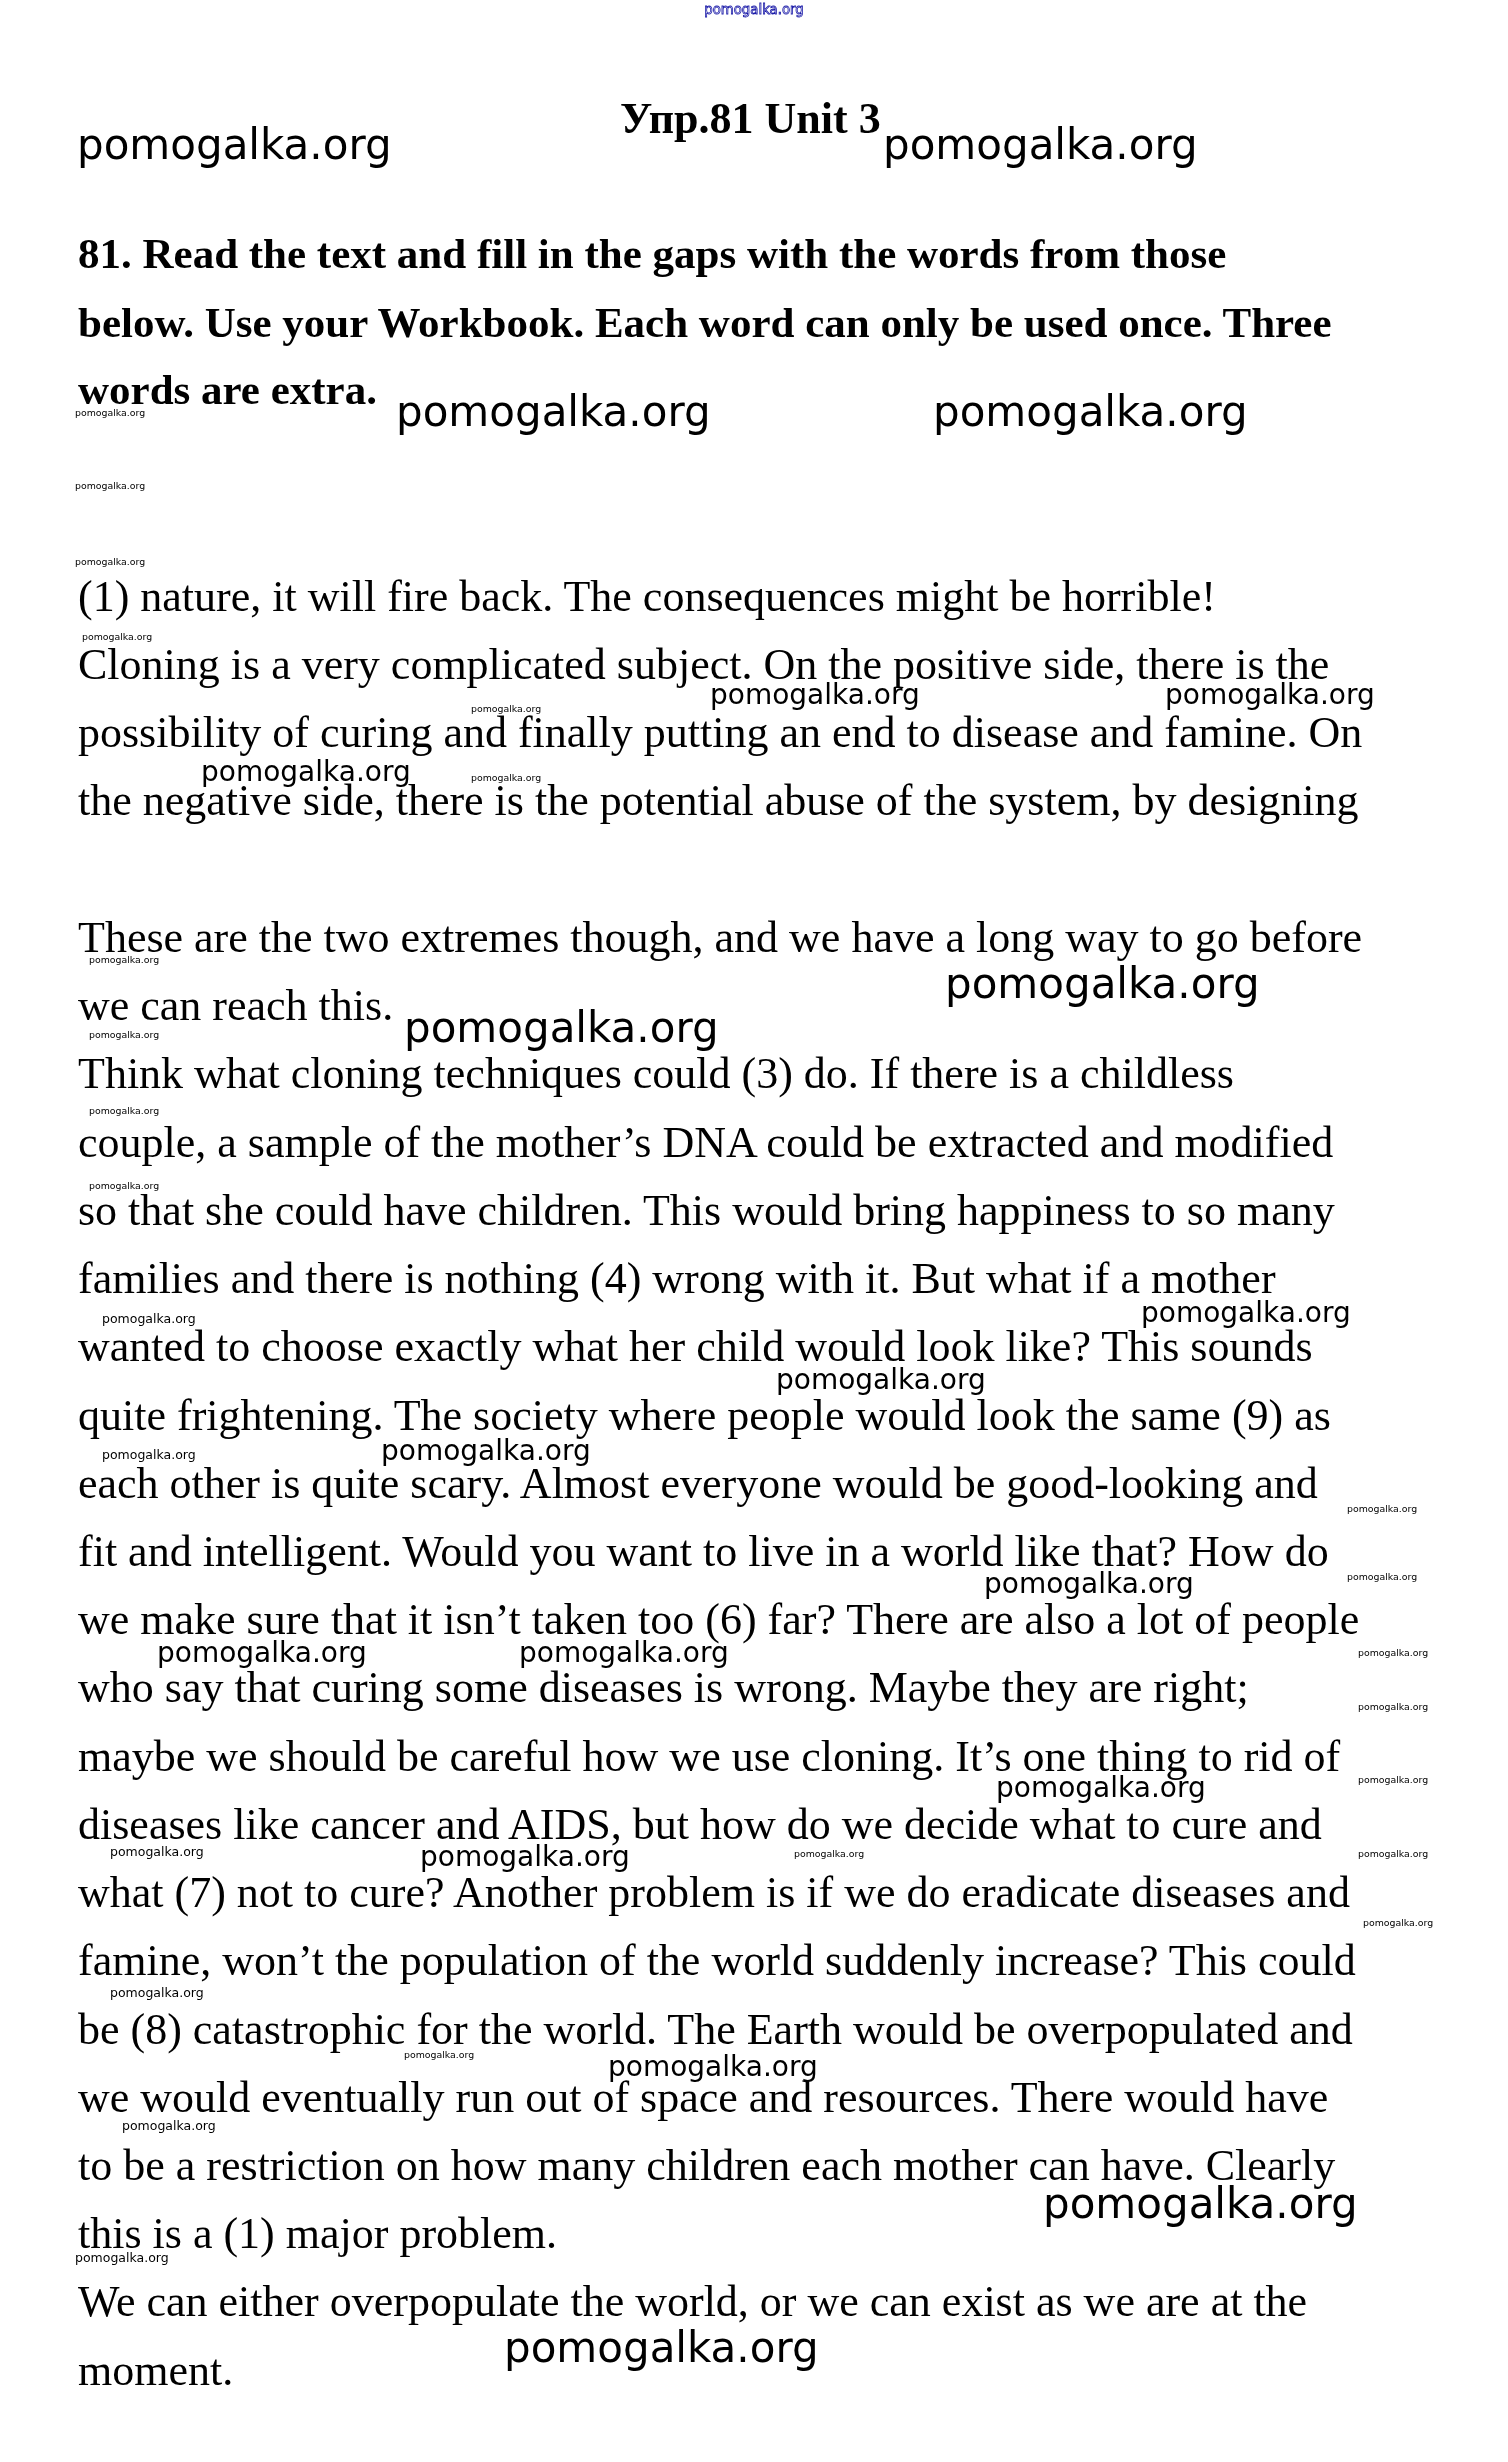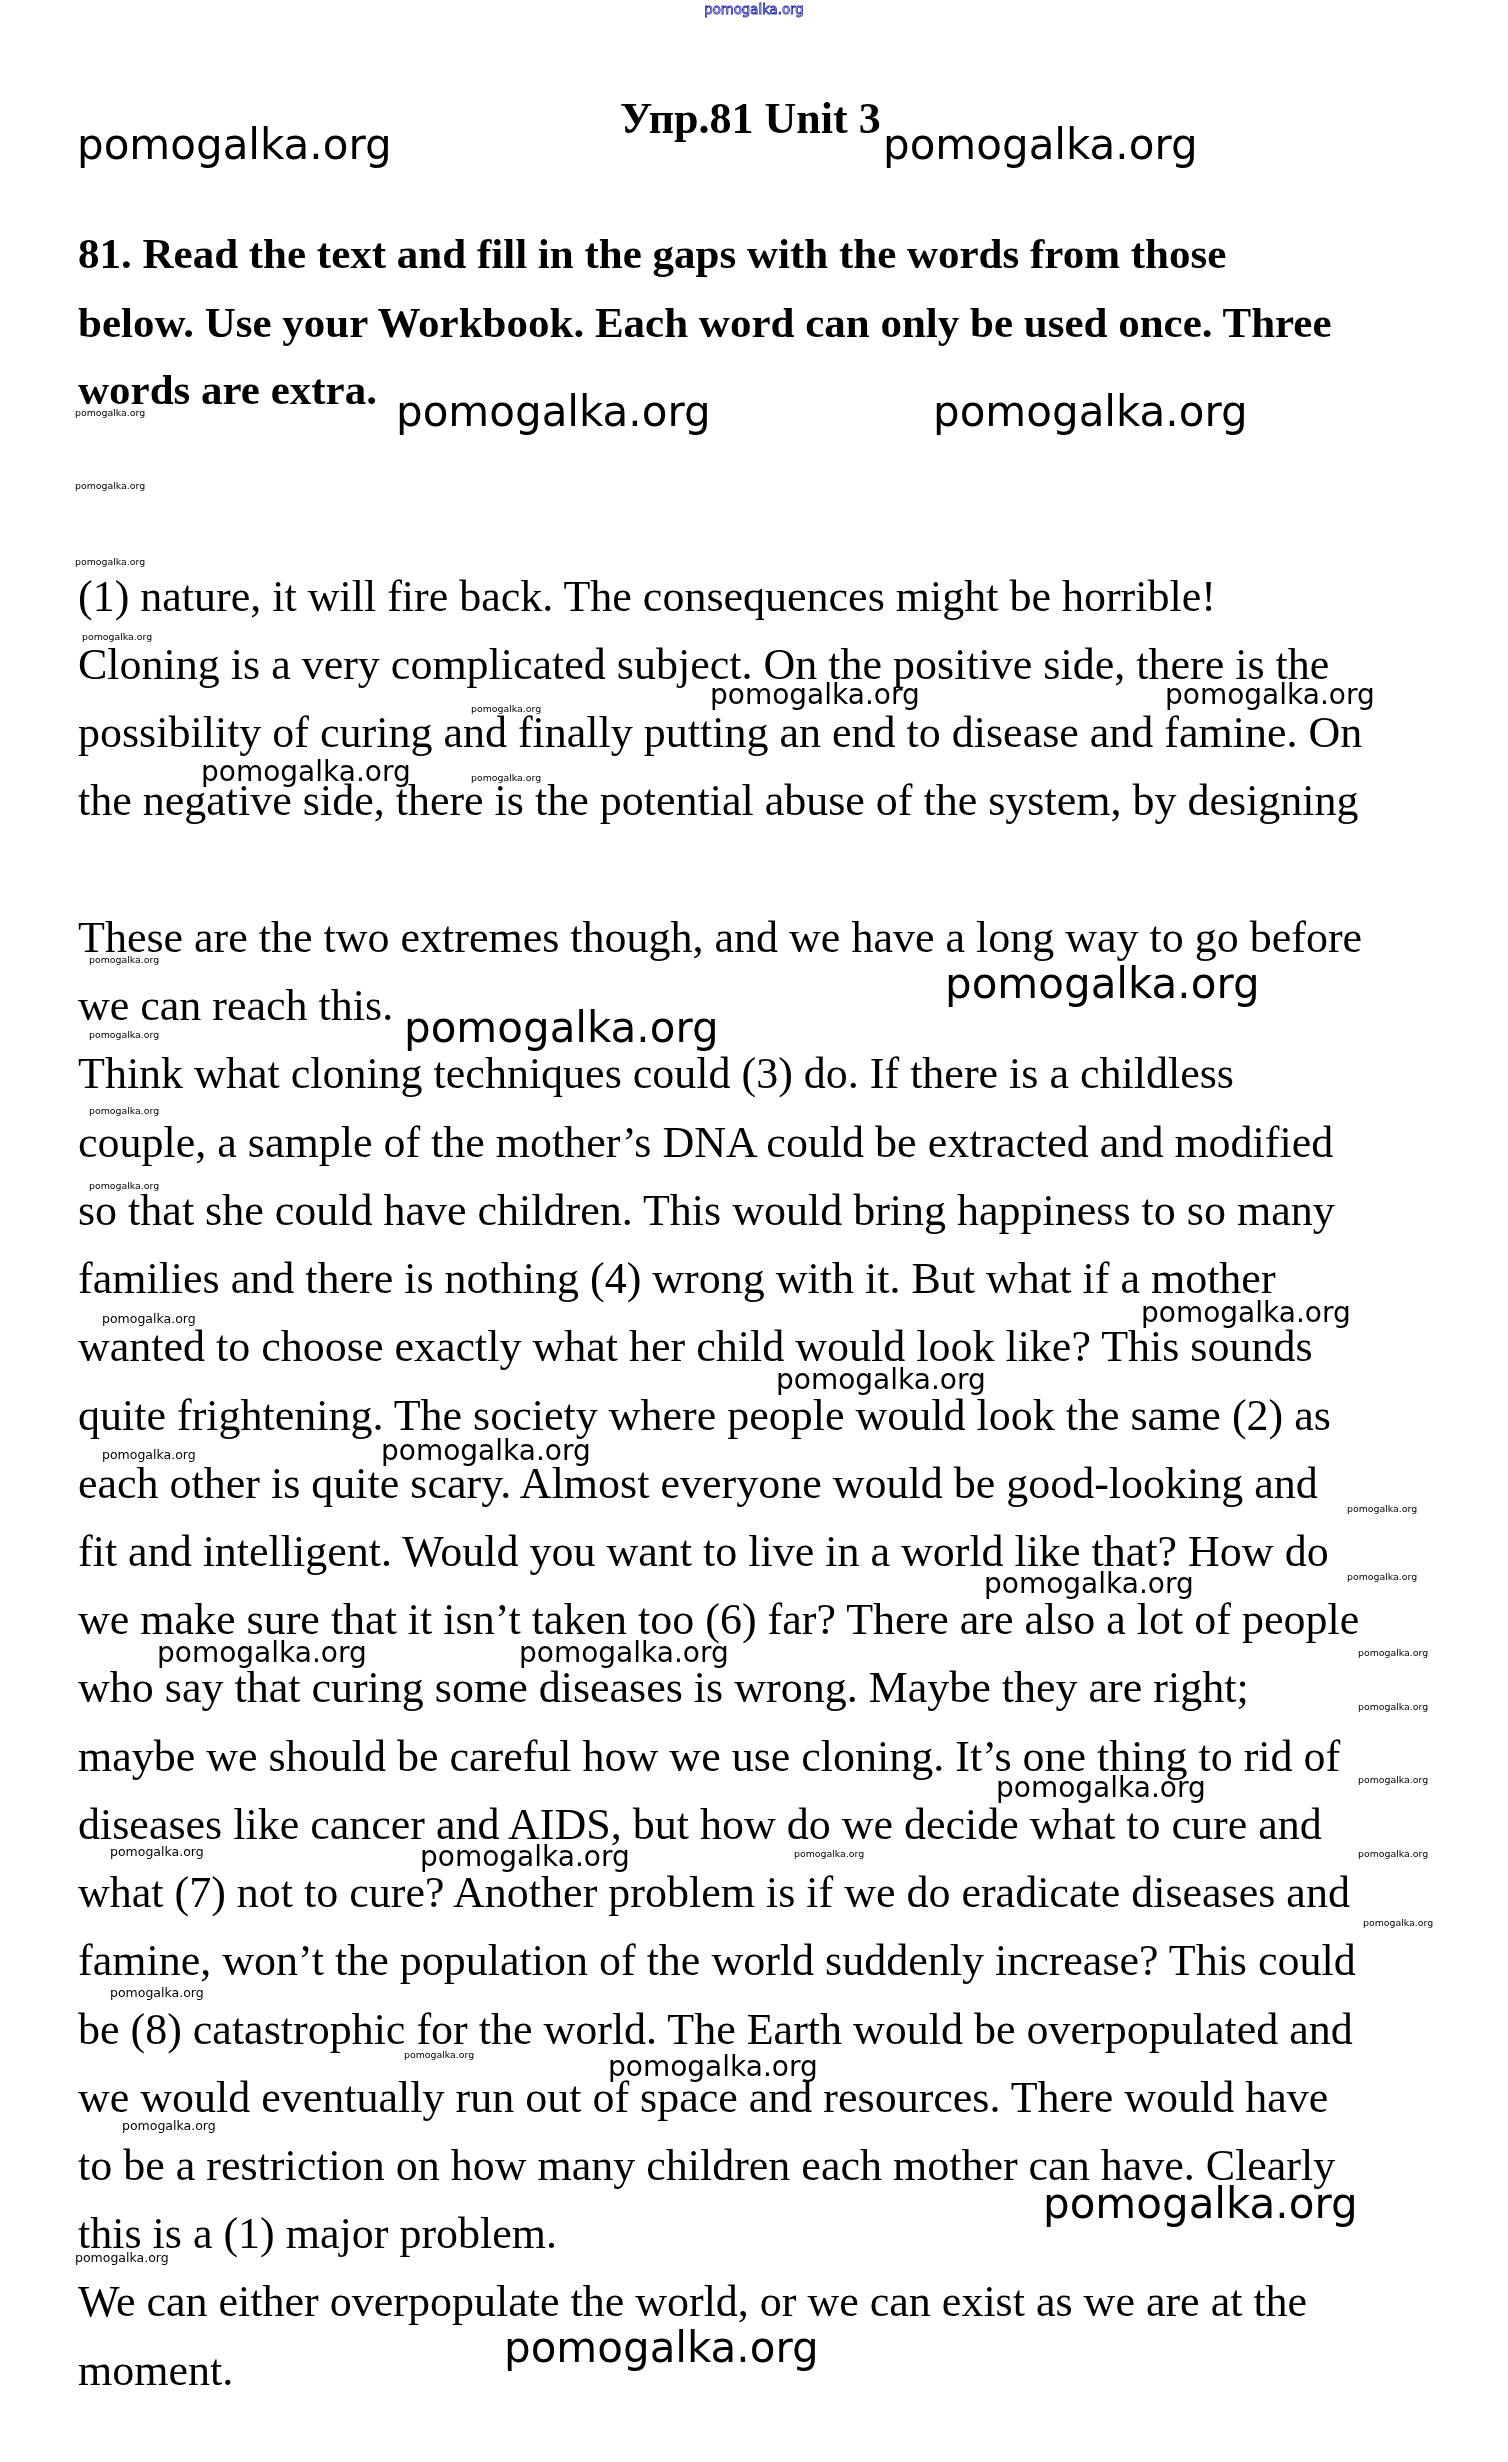--- a/index.html
+++ b/index.html
@@ -46,21 +46,21 @@
   <div class="line" style="top:643px">Cloning is a very complicated subject. On the positive side, there is the</div>
   <div class="line" style="top:711px">possibility of curing and finally putting an end to disease and famine. On</div>
   <div class="line" style="top:779px">the negative side, there is the potential abuse of the system, by designing</div>
   <div class="line" style="top:916px">These are the two extremes though, and we have a long way to go before</div>
   <div class="line" style="top:984px">we can reach this.</div>
   <div class="line" style="top:1052px">Think what cloning techniques could (3) do. If there is a childless</div>
   <div class="line" style="top:1121px">couple, a sample of the mother’s DNA could be extracted and modified</div>
   <div class="line" style="top:1189px">so that she could have children. This would bring happiness to so many</div>
   <div class="line" style="top:1257px">families and there is nothing (4) wrong with it. But what if a mother</div>
   <div class="line" style="top:1325px">wanted to choose exactly what her child would look like? This sounds</div>
-  <div class="line" style="top:1394px">quite frightening. The society where people would look the same (2) as</div>
+  <div class="line" style="top:1394px">quite frightening. The society where people would look the same (9) as</div>
   <div class="line" style="top:1462px">each other is quite scary. Almost everyone would be good-looking and</div>
   <div class="line" style="top:1530px">fit and intelligent. Would you want to live in a world like that? How do</div>
   <div class="line" style="top:1598px">we make sure that it isn’t taken too (6) far? There are also a lot of people</div>
   <div class="line" style="top:1666px">who say that curing some diseases is wrong. Maybe they are right;</div>
   <div class="line" style="top:1735px">maybe we should be careful how we use cloning. It’s one thing to rid of</div>
   <div class="line" style="top:1803px">diseases like cancer and AIDS, but how do we decide what to cure and</div>
   <div class="line" style="top:1871px">what (7) not to cure? Another problem is if we do eradicate diseases and</div>
   <div class="line" style="top:1939px">famine, won’t the population of the world suddenly increase? This could</div>
   <div class="line" style="top:2008px">be (8) catastrophic for the world. The Earth would be overpopulated and</div>
   <div class="line" style="top:2076px">we would eventually run out of space and resources. There would have</div>

